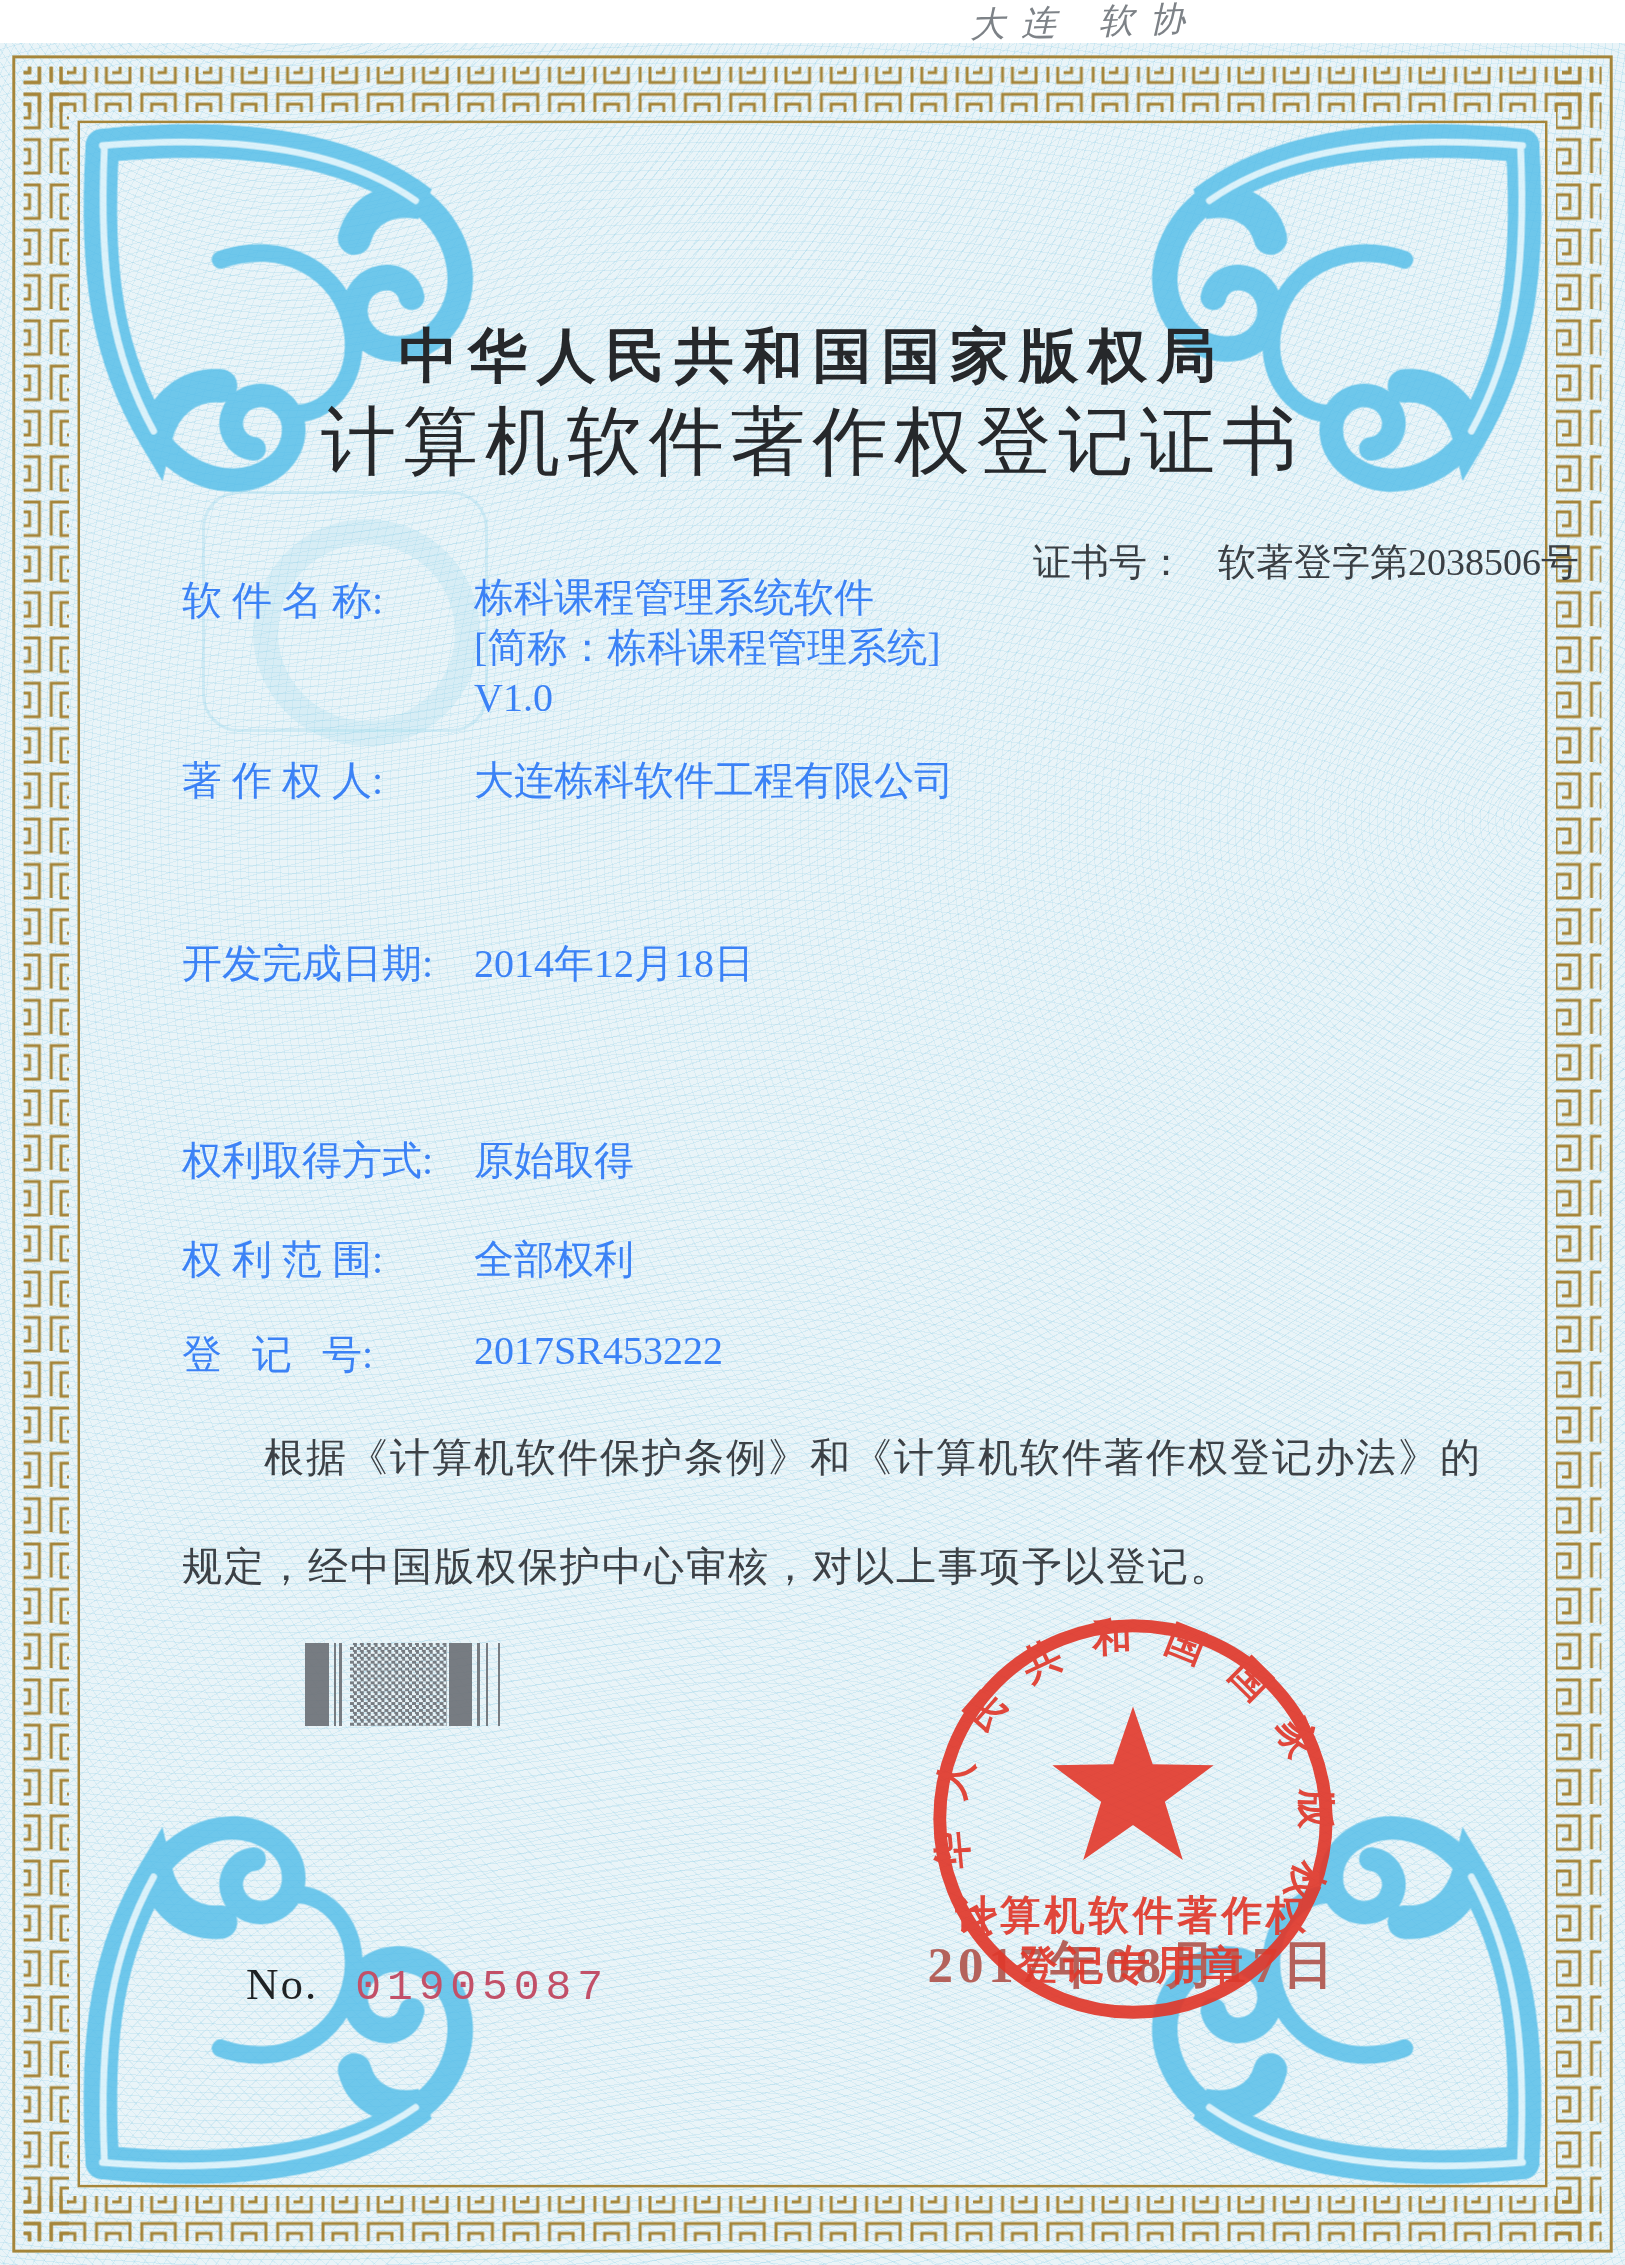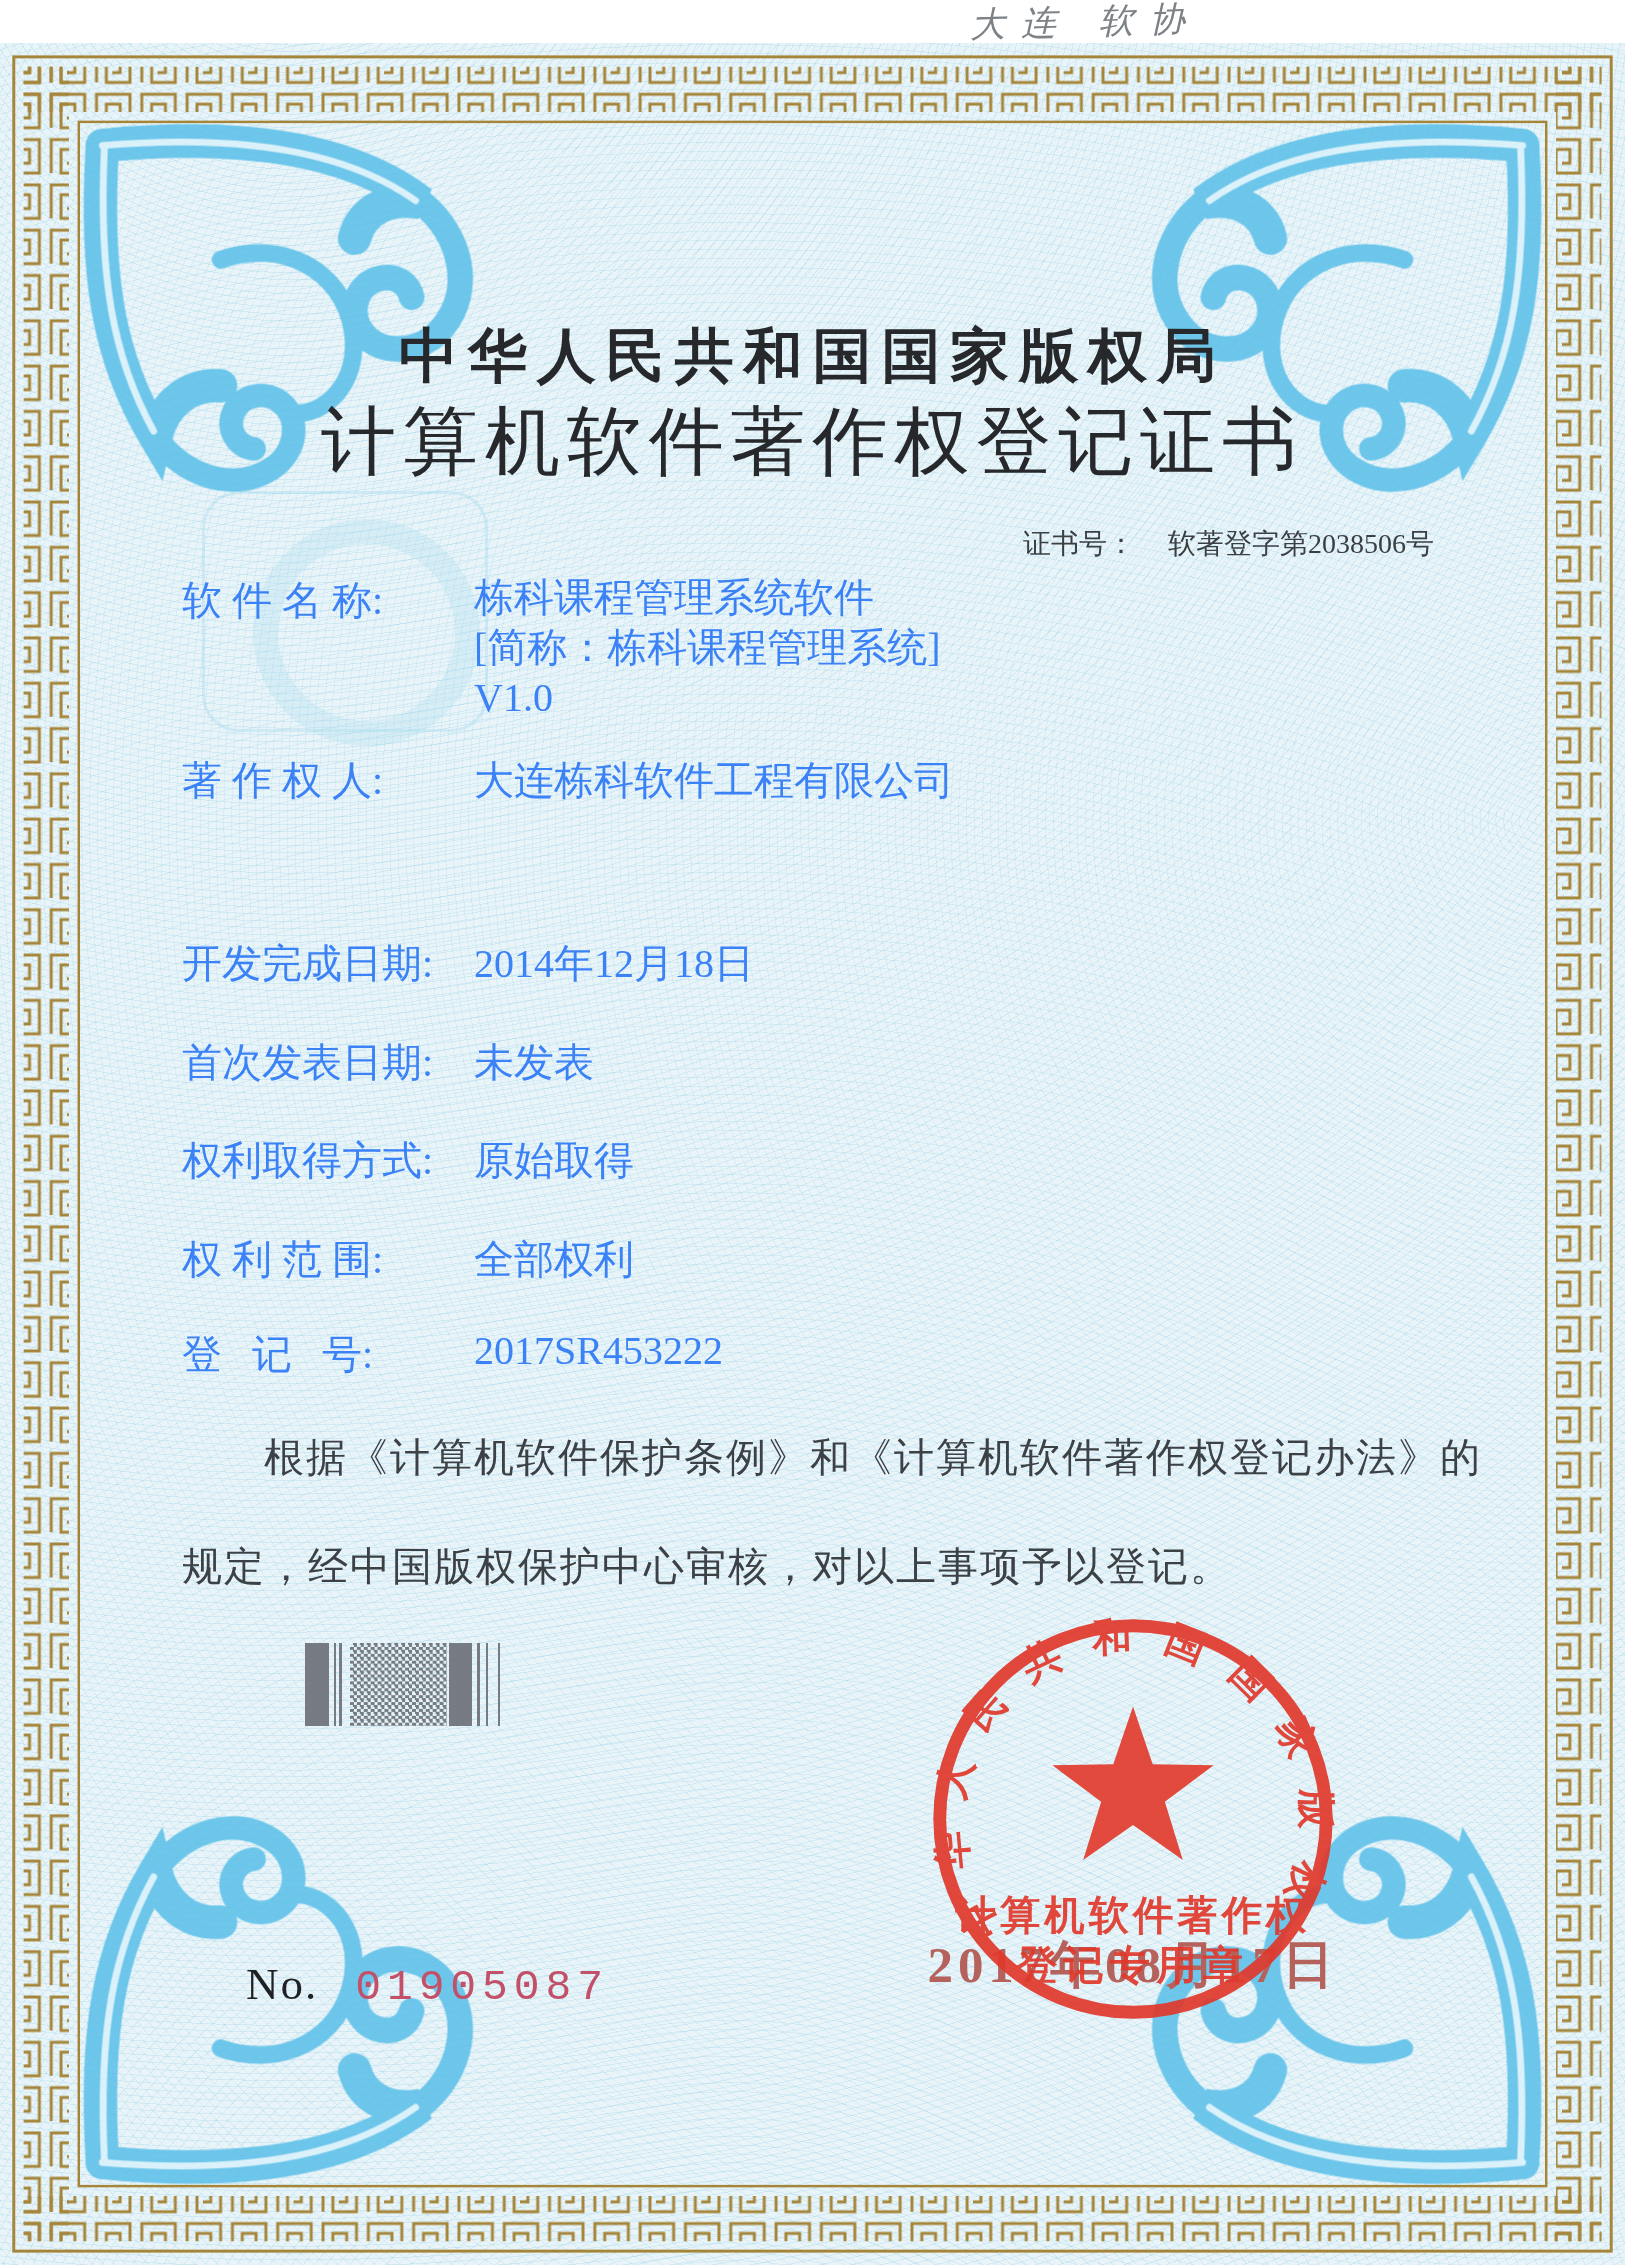--- a/index.html
+++ b/index.html
@@ -11,21 +11,21 @@
       repeating-radial-gradient(circle at 95% 35%, rgba(125,198,226,.16) 0 1px, transparent 1px 7.9px),
       repeating-radial-gradient(circle at 45% 115%, rgba(125,198,226,.18) 0 1px, transparent 1px 8.9px),
       #e9f4f8;}
   .border-svg{position:absolute;left:0;top:43px;}
   .handwriting{position:absolute;left:970px;top:-3.9px;width:414px;font-family:"DejaVu Sans",sans-serif;
     font-size:35px;color:#7d8287;transform:rotate(-1.5deg);letter-spacing:15.8px;font-style:italic;}
   .authority{position:absolute;left:44px;top:317px;width:1537px;text-align:center;
     font-size:59px;font-weight:bold;letter-spacing:9.9px;color:#26282b;}
   .cert-title{position:absolute;left:44px;top:392px;width:1537px;text-align:center;
     font-size:75px;font-weight:normal;letter-spacing:6.9px;color:#26282b;}
-  .certno{position:absolute;left:995px;top:493px;font-size:28px;color:#3a3f44;white-space:pre;}
+  .certno{position:absolute;left:995px;top:493px;font-size:38px;color:#3a3f44;white-space:pre;}
   .certno .v{margin-left:33px;}
   .field{position:absolute;left:182px;font-size:40px;color:#3b82f6;}
   .lbl{display:inline-block;min-width:292px;white-space:pre;vertical-align:top;}
   .val{display:inline-block;vertical-align:top;}
   .vlines div{line-height:50px;}
   .f-name{top:573px;} .f-owner{top:753px;} .f-done{top:936px;} .f-pub{top:1035px;}
   .f-acq{top:1133px;} .f-scope{top:1232px;} .f-reg{top:1327px;}
   .stmt{position:absolute;font-size:40px;color:#3c4146;letter-spacing:2px;white-space:pre;}
   .stmt1{left:264px;top:1430px;} .stmt2{left:182px;top:1539px;}
   .cpcc{position:absolute;left:202px;top:491px;width:286px;height:241px;border-radius:37px;
@@ -107,23 +107,20 @@
   </div>
 
   <div class="field f-owner">
     <span class="lbl">著 作 权 人: </span><span class="val">大连栋科软件工程有限公司</span>
   </div>
 
   <div class="field f-done">
     <span class="lbl">开发完成日期: </span><span class="val">2014年12月18日</span>
   </div>
 
-  <div class="field f-pub">
-    <span class="lbl">首次发表日期: </span><span class="val">未发表</span>
-  </div>
 
   <div class="field f-acq">
     <span class="lbl">权利取得方式: </span><span class="val">原始取得</span>
   </div>
 
   <div class="field f-scope">
     <span class="lbl">权 利 范 围: </span><span class="val">全部权利</span>
   </div>
 
   <div class="field f-reg">

